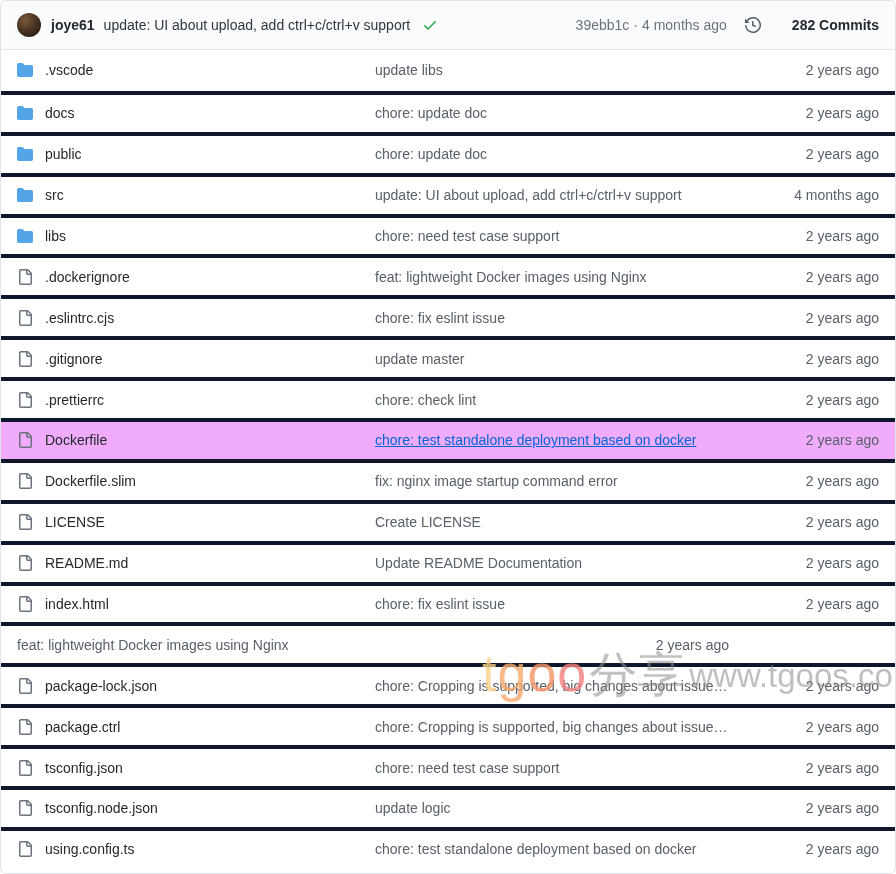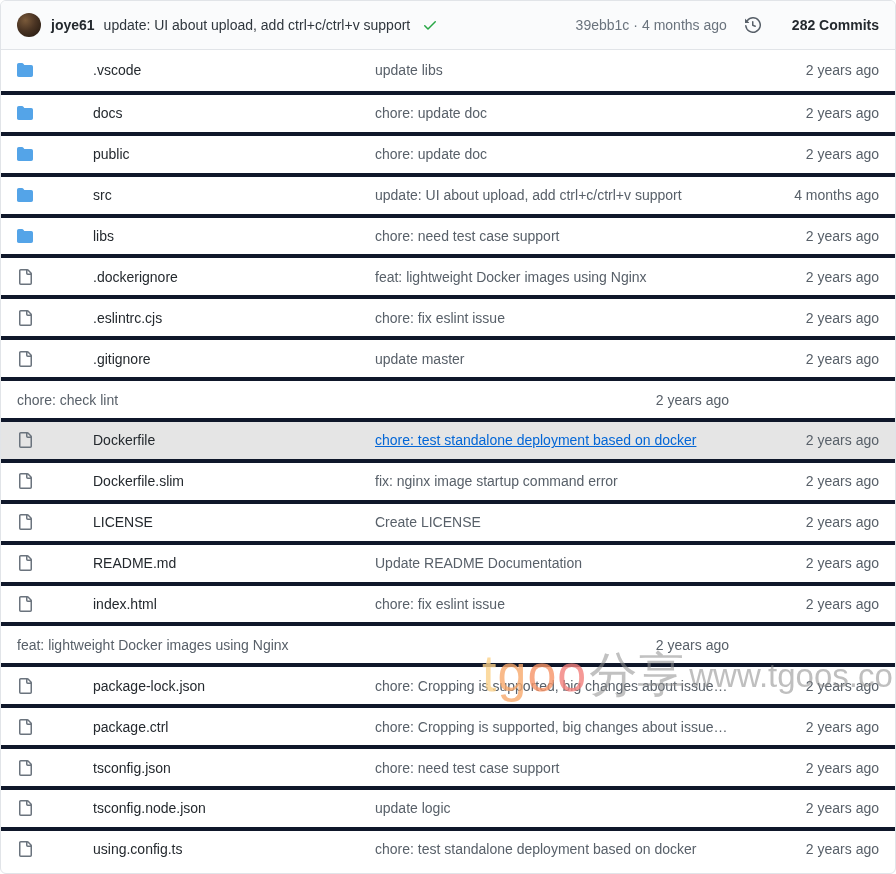--- a/index.html
+++ b/index.html
@@ -52,22 +52,22 @@
     height: 40.9px;
     display: grid;
     grid-template-columns: 358px 1fr 150px;
     align-items: center;
     padding: 0 16px;
     border-top: 4px solid #0f172a;
     font-size: 14px;
     background: #fff;
   }
   .file-row:first-child { border-top: none; }
-  .file-row.hovered { background: #e5e5e5; }
-  .cell-name { display: flex; align-items: flex-start; min-width: 0; gap: 48px; }
+  .file-row.hovered { background: #f0abfc; }
+  .cell-name { display: flex; align-items: flex-start; min-width: 0; }
   .row-icon { display: inline-flex; width: 16px; margin-right: 12px; flex: 0 0 auto; }
   .fname { color: #24292e; cursor: pointer; white-space: nowrap; }
   .cell-msg { color: #586069; white-space: nowrap; overflow: hidden; text-overflow: ellipsis; }
   .cell-msg a, .msg-link { color: #586069; text-decoration: none; cursor: pointer; }
   .msg-link.is-link { color: #0366d6; text-decoration: underline; }
   .issue-link { color: #0366d6; cursor: pointer; text-decoration: none; }
   .cell-date { color: #586069; text-align: right; white-space: nowrap; }
   
   .watermark {
     position: absolute;
@@ -228,20 +228,28 @@
           </span>
       <span class="fname">.gitignore</span>
     </span>
     <span class="cell-msg">
       <span class="msg-link">update master</span>
       
     </span>
     <span class="cell-date">2 years ago</span>
   </div>
       <div class="file-row">
+    <span class="cell-name">
+      <span class="row-icon">
+            <svg width="16" height="16" viewBox="0 0 16 16" fill="#6a737d" aria-hidden="true">
+              <path d="M2 1.75C2 .784 2.784 0 3.75 0h6.586c.464 0 .909.184 1.237.513l2.914 2.914c.329.328.513.773.513 1.237v9.586A1.75 1.75 0 0 1 13.25 16h-9.5A1.75 1.75 0 0 1 2 14.25Zm1.75-.25a.25.25 0 0 0-.25.25v12.5c0 .138.112.25.25.25h9.5a.25.25 0 0 0 .25-.25V6h-2.75A1.75 1.75 0 0 1 9 4.25V1.5Zm6.75.062V4.25c0 .138.112.25.25.25h2.688l-.011-.013-2.914-2.914Z"></path>
+            </svg>
+          </span>
+      <span class="fname">.prettierrc</span>
+    </span>
     <span class="cell-msg">
       <span class="msg-link">chore: check lint</span>
       
     </span>
     <span class="cell-date">2 years ago</span>
   </div>
       <div class="file-row hovered">
     <span class="cell-name">
       <span class="row-icon">
             <svg width="16" height="16" viewBox="0 0 16 16" fill="#6a737d" aria-hidden="true">

